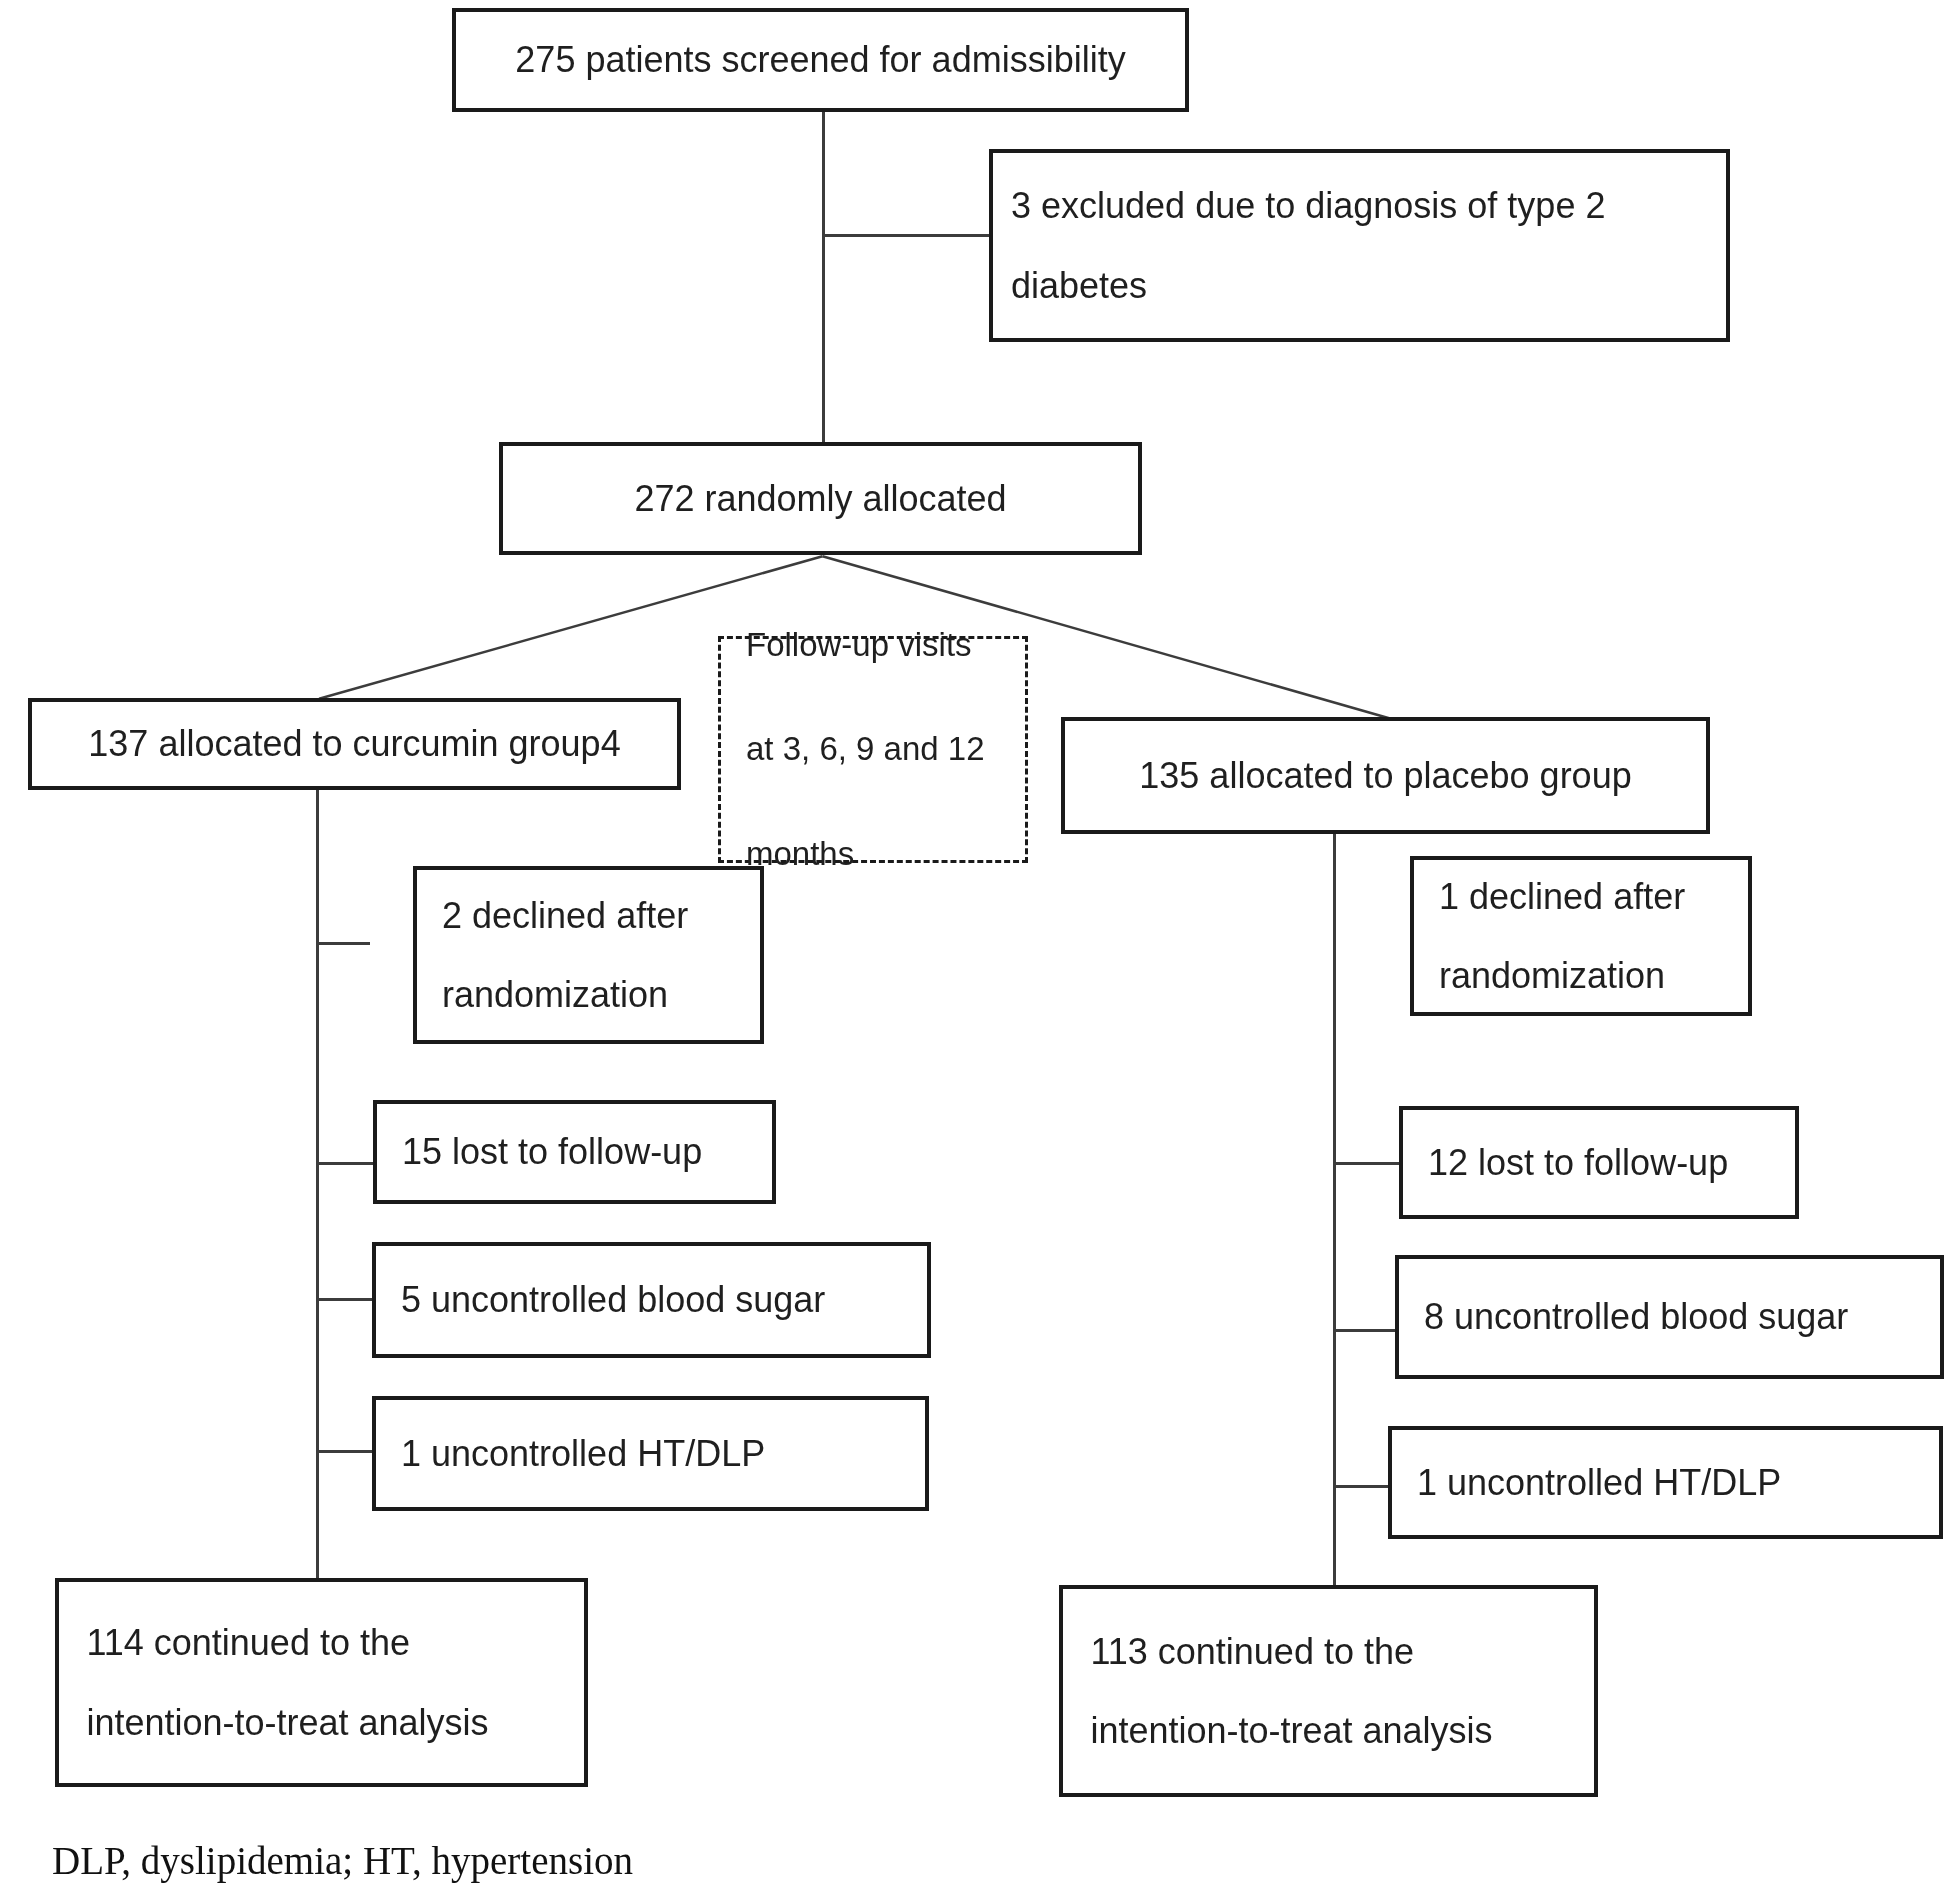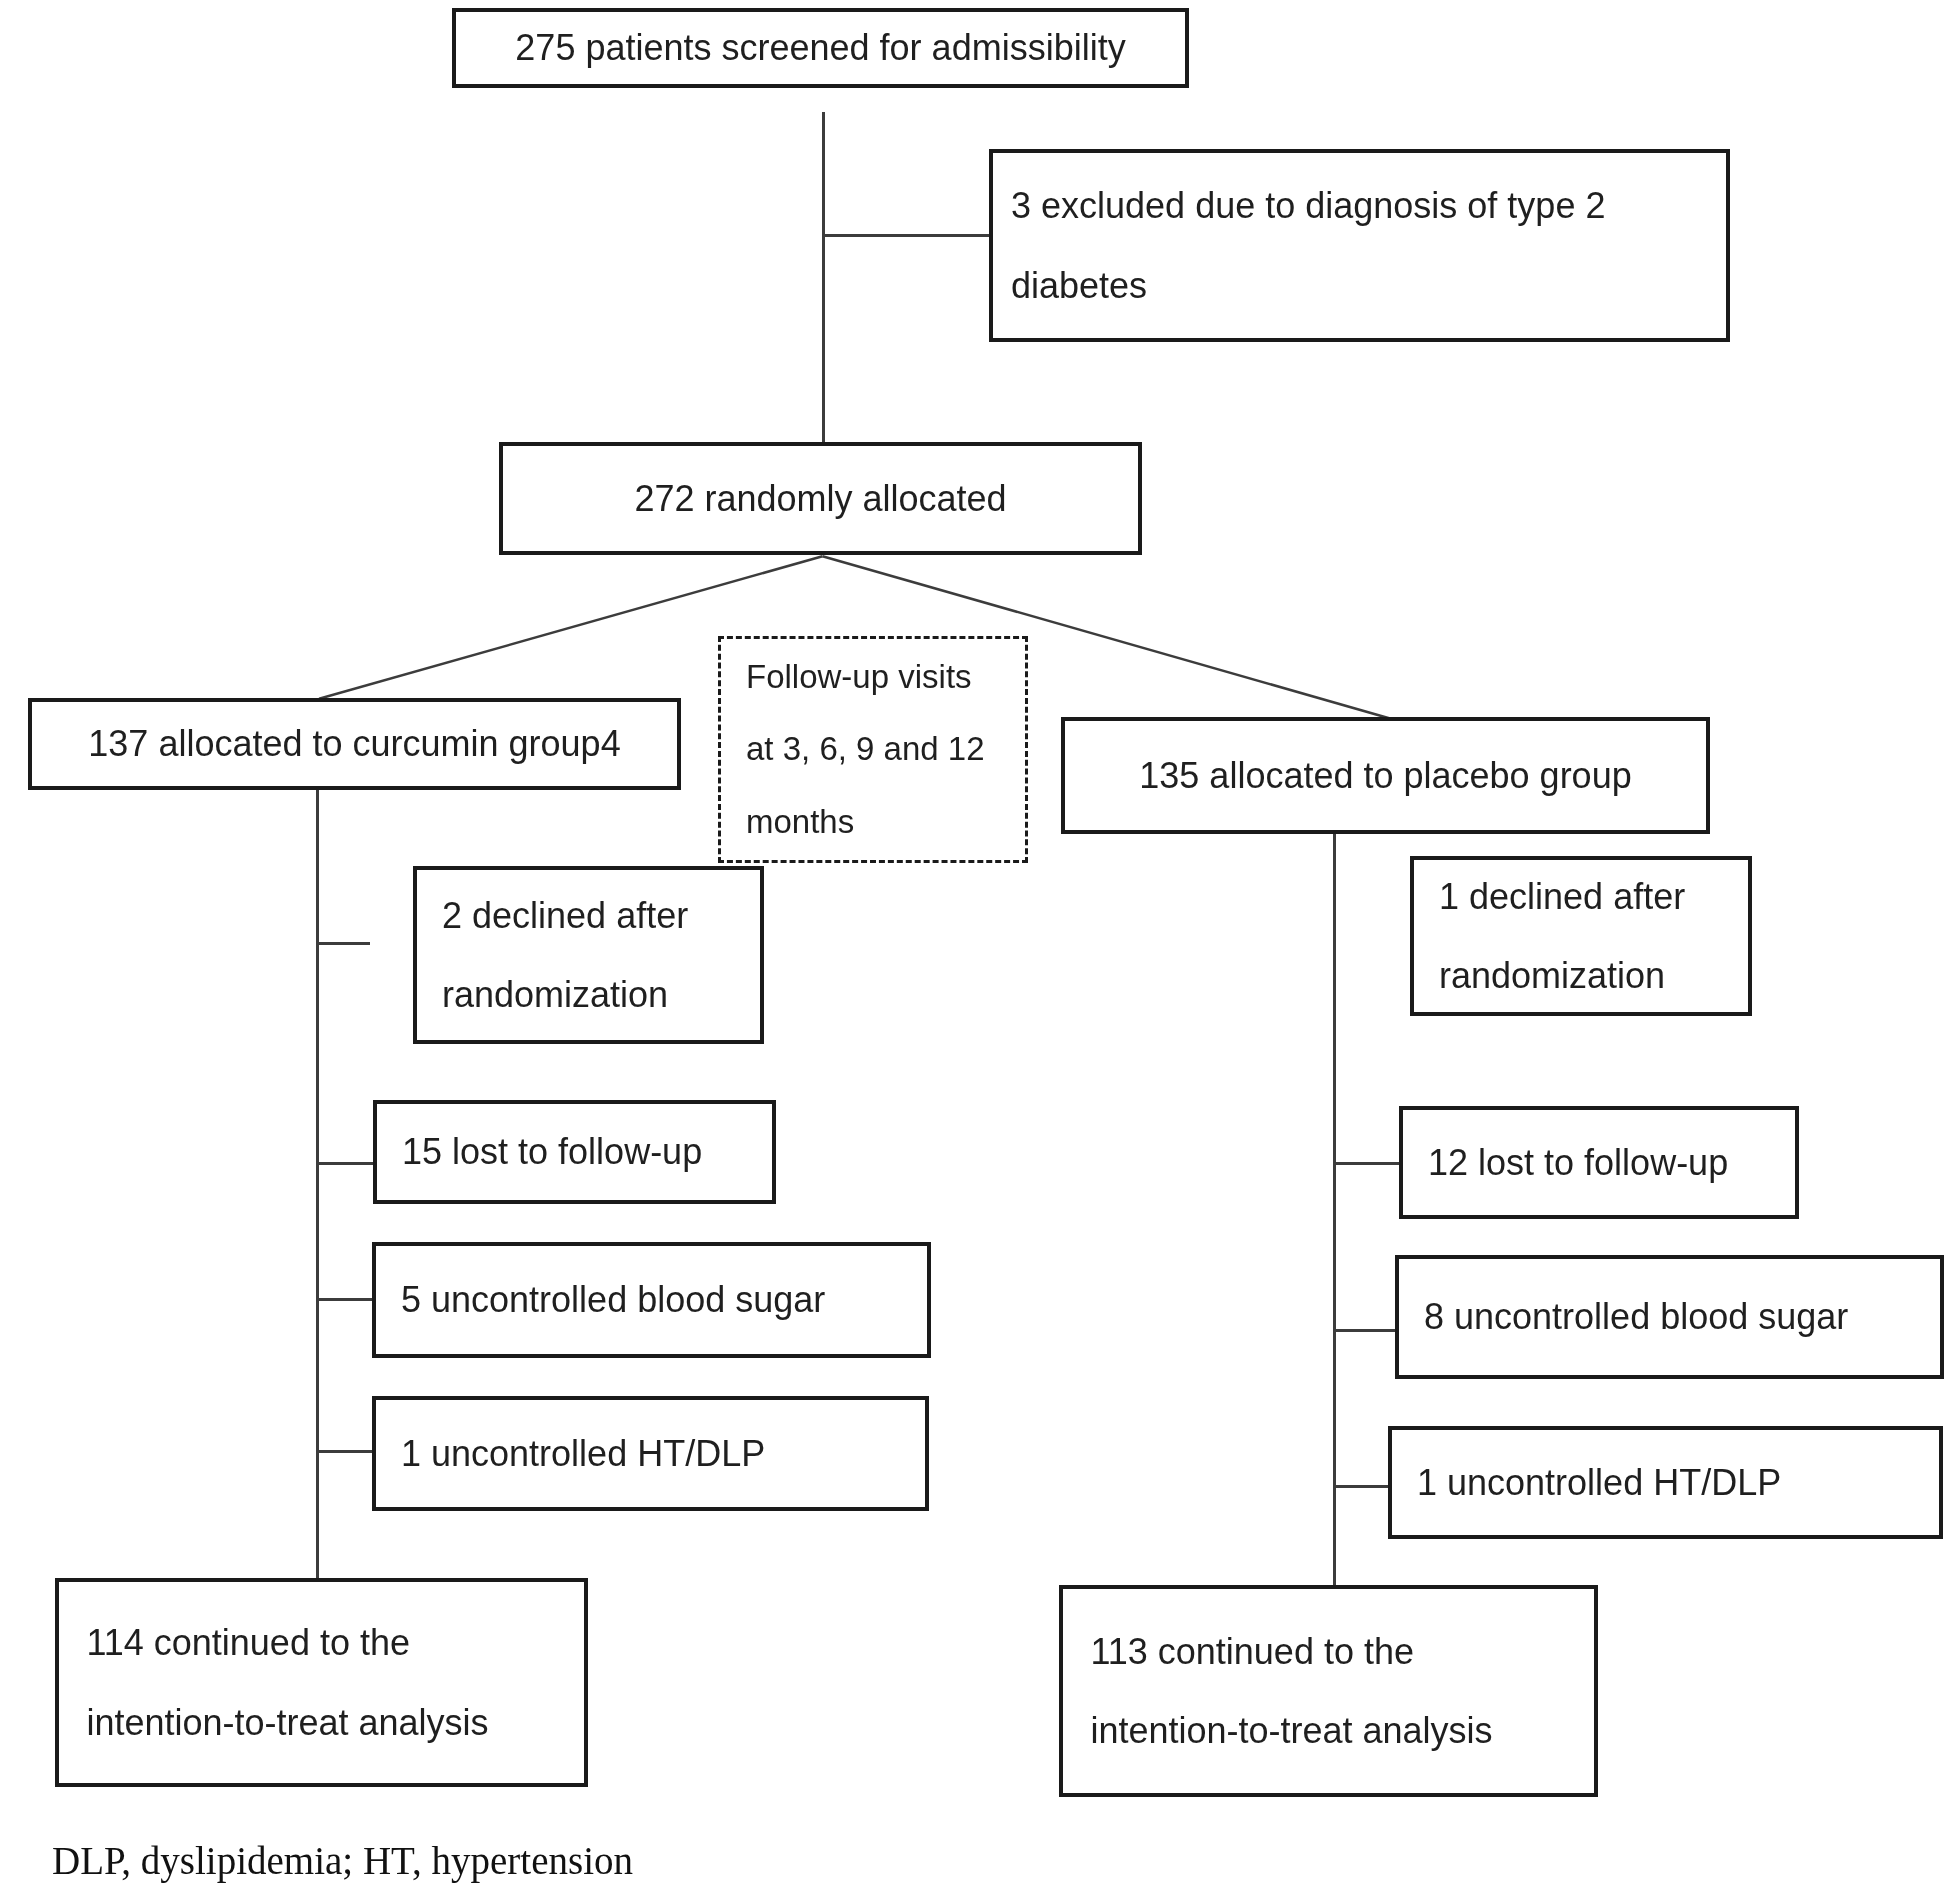--- a/index.html
+++ b/index.html
@@ -60,34 +60,34 @@
   <div class="hline" style="left:317px;top:942px;width:53px;"></div>
   <div class="hline" style="left:317px;top:1162px;width:56px;"></div>
   <div class="hline" style="left:317px;top:1298px;width:55px;"></div>
   <div class="hline" style="left:317px;top:1450px;width:55px;"></div>
 
   <div class="vline" style="left:1333px;top:828px;height:757px;"></div>
   <div class="hline" style="left:1334px;top:1162px;width:66px;"></div>
   <div class="hline" style="left:1334px;top:1329px;width:61px;"></div>
   <div class="hline" style="left:1334px;top:1485px;width:55px;"></div>
 
-  <div class="box center" style="left:452px;top:8px;width:737px;height:80px;">
+  <div class="box center" style="left:452px;top:8px;width:737px;height:104px;">
     <div>275 patients screened for admissibility</div>
   </div>
 
   <div class="box leftpad" style="left:989px;top:149px;width:741px;height:193px;padding-left:18px;">
     <div>3 excluded due to diagnosis of type 2</div>
     <div>diabetes</div>
   </div>
 
   <div class="box center" style="left:499px;top:442px;width:643px;height:113px;">
     <div>272 randomly allocated</div>
   </div>
 
-  <div class="box dashed leftpad" style="left:718px;top:636px;width:310px;height:227px;">
+  <div class="box dashed leftpad" style="left:718px;top:636px;width:310px;height:227px;gap:32px;">
     <div>Follow-up visits</div>
     <div>at 3, 6, 9 and 12</div>
     <div>months</div>
   </div>
 
   <div class="box center" style="left:28px;top:698px;width:653px;height:92px;">
     <div>137 allocated to curcumin group4</div>
   </div>
 
   <div class="box center" style="left:1061px;top:717px;width:649px;height:117px;">

